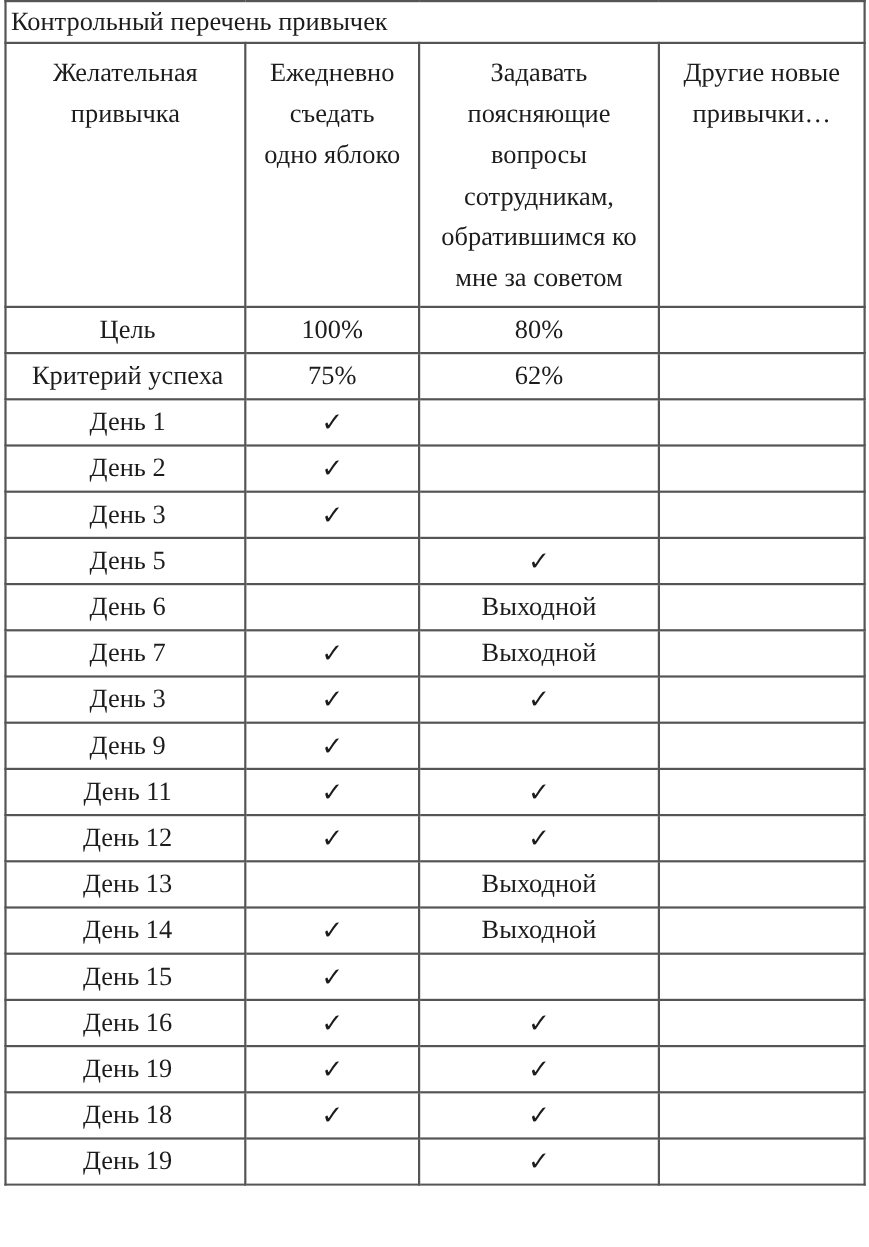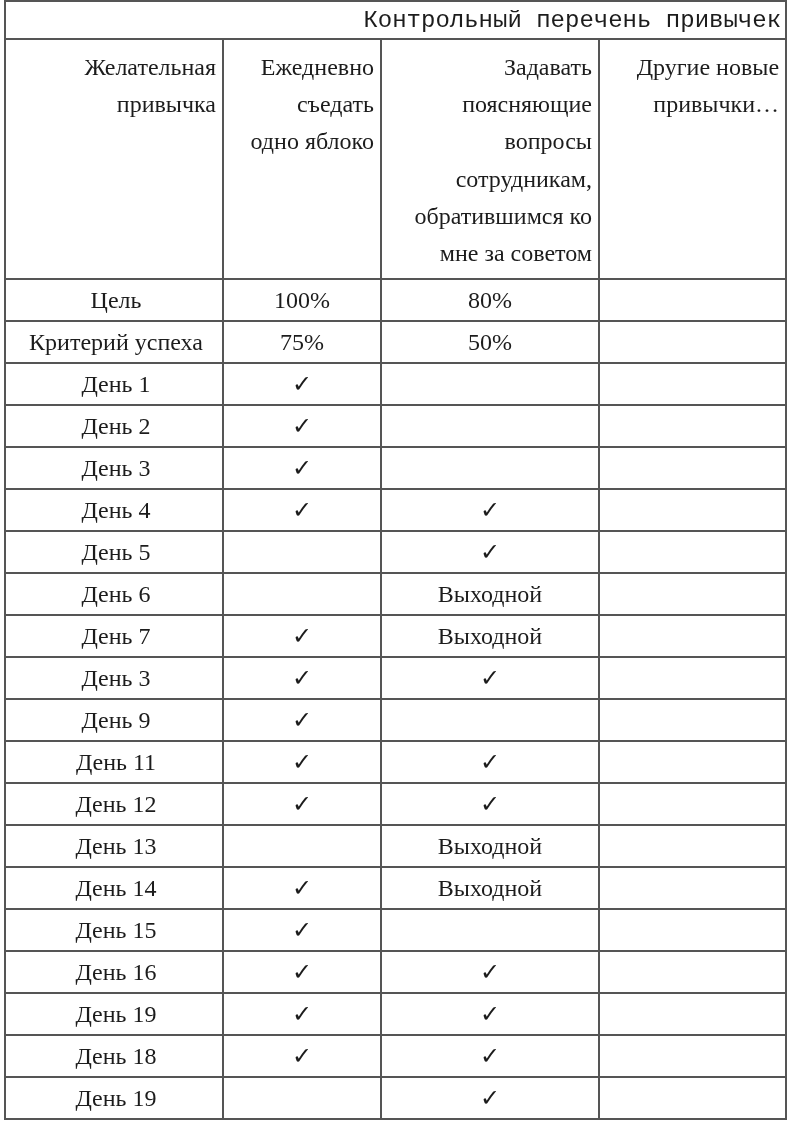--- a/index.html
+++ b/index.html
@@ -26,28 +26,27 @@
   table.checklist th,
   table.checklist td{
     border:2px solid var(--border-color);
     font-weight:normal;
     font-size:24px;
     overflow:hidden;
   }
   th.title-cell{
     font-weight:bold;
     font-size:25px;
-    text-align:right;
+    text-align:left;
     height:34px;
     padding:1px 4px;
-    font-family:Liberation Mono, monospace;
   }
   tr.colheads th{
     vertical-align:top;
-    text-align:right;
+    text-align:center;
     padding:9px 6px 6px 6px;
     height:198px;
     line-height:1.55;
     white-space:pre-line;
   }
   td.c-label{
     text-align:center;
     padding:2px 4px 2px 8px;
     height:36px;
   }
@@ -90,45 +89,39 @@
   <tbody>
       <tr>
         <td class="c-label">Цель</td>
         <td class="c-val">100%</td>
         <td class="c-val">80%</td>
         <td class="c-val"></td>
       </tr>
       <tr>
         <td class="c-label">Критерий успеха</td>
         <td class="c-val">75%</td>
-        <td class="c-val">50%</td>
+        <td class="c-val">62%</td>
         <td class="c-val"></td>
       </tr>
       <tr>
         <td class="c-label">День 1</td>
         <td class="c-val">✓</td>
         <td class="c-val"></td>
         <td class="c-val"></td>
       </tr>
       <tr>
         <td class="c-label">День 2</td>
         <td class="c-val">✓</td>
         <td class="c-val"></td>
         <td class="c-val"></td>
       </tr>
       <tr>
         <td class="c-label">День 3</td>
         <td class="c-val">✓</td>
         <td class="c-val"></td>
-        <td class="c-val"></td>
-      </tr>
-      <tr>
-        <td class="c-label">День 4</td>
-        <td class="c-val">✓</td>
-        <td class="c-val">✓</td>
         <td class="c-val"></td>
       </tr>
       <tr>
         <td class="c-label">День 5</td>
         <td class="c-val"></td>
         <td class="c-val">✓</td>
         <td class="c-val"></td>
       </tr>
       <tr>
         <td class="c-label">День 6</td>

